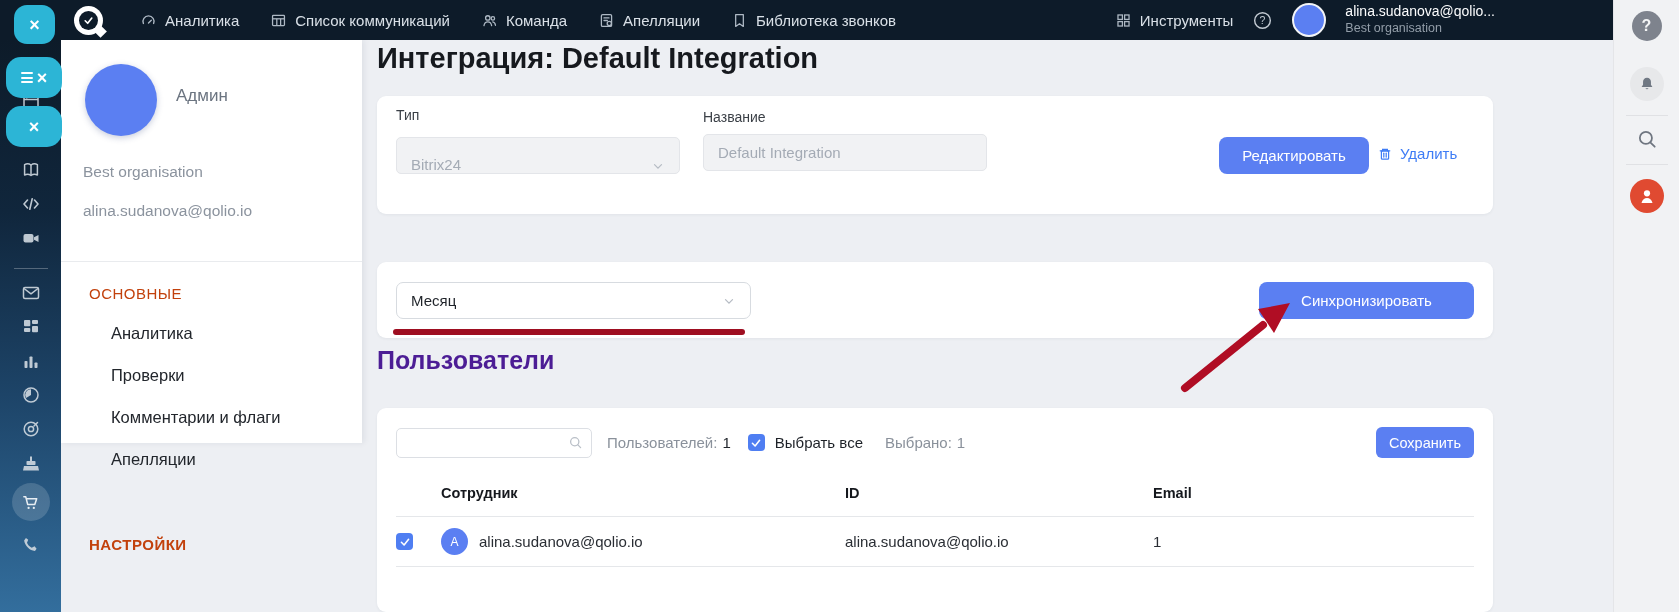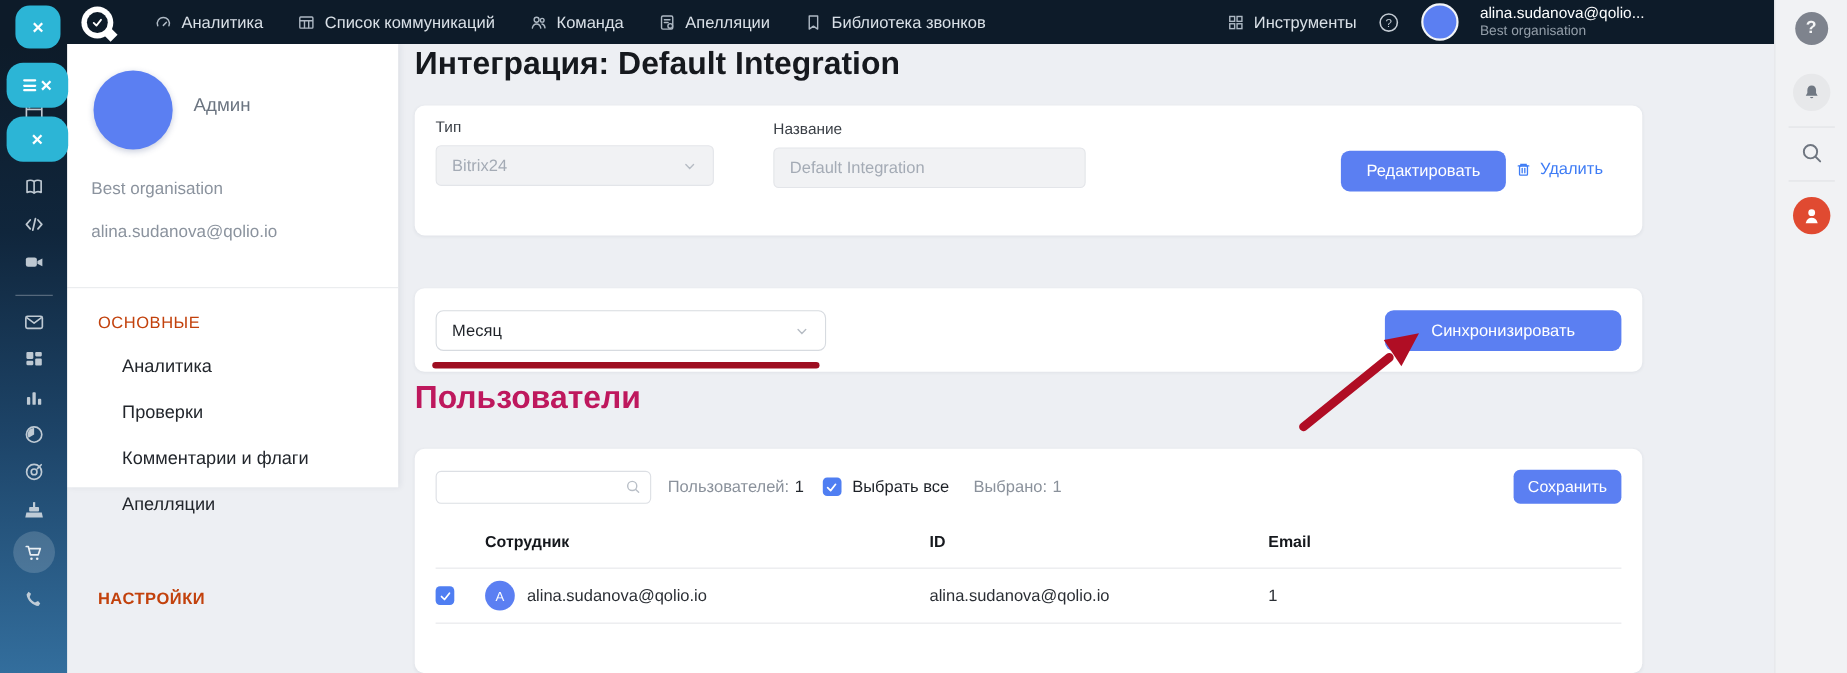--- a/index.html
+++ b/index.html
@@ -76,36 +76,36 @@
   .card1 { left:15px; top:56px;  width:1116px; height:118px; }
   .card2 { left:15px; top:222px; width:1116px; height:76px; }
   .card3 { left:15px; top:368px; width:1116px; height:204px; }
 
   .fld-label { font-size:14px; color:#3a3f46; }
   .input-dis { background:#f1f2f4; border:1px solid #e3e5e9; border-radius:5px; height:37px;
                display:flex; align-items:center; padding:0 14px; font-size:15px; color:#a4abb5; }
   .sel-chevron { margin-left:auto; color:#b6bcc4; display:flex; }
 
   .c1-type { position:absolute; left:19px; top:11px; }
-  .c1-type .input-dis { width:253px; margin-top:9px; }
+  .c1-type .input-dis { width:284px; margin-top:14px;align-items:flex-end; }
   .c1-name { position:absolute; left:326px; top:13px; }
   .c1-name .input-dis { width:284px; margin-top:9px; }
   .btn { border:none; cursor:pointer; font-family:inherit; }
   .btn-primary { background:#5b7ff2; color:#fff; border-radius:8px; font-size:15px; }
   .c1-edit { position:absolute; left:842px; top:41px; width:150px; height:37px; }
   .c1-delete { position:absolute; left:1000px; top:49px; display:flex; align-items:center; gap:7px;
                color:#3e7cf5; font-size:15px; background:none; }
 
   .c2-select { position:absolute; left:19px; top:20px; width:355px; height:37px; background:#fff;
                border:1px solid #d7dbe0; border-radius:7px; display:flex; align-items:center;
                padding:0 14px; font-size:15px; color:#1f2329; cursor:pointer; }
   .c2-sync { position:absolute; left:882px; top:20px; width:215px; height:37px; }
   .c2-progress { position:absolute; left:16px; top:67px; width:352px; height:6px; background:#9e0e21; border-radius:3px; }
 
-  .users-title { position:absolute; left:15px; top:306px; font-size:29px; font-weight:700; color:#be185d; }
+  .users-title { position:absolute; left:15px; top:306px; font-size:25px; font-weight:700; color:#4c1d95; }
 
   .c3-controls { position:absolute; left:19px; right:19px; top:19px; height:31px; display:flex; align-items:center; }
   .search-box { width:196px; height:30px; border:1px solid #dcdfe4; border-radius:5px; background:#fff;
                 display:flex; align-items:center; padding:0 8px 0 10px; }
   .search-box input { border:none; outline:none; flex:1; min-width:0; font-size:14px; font-family:inherit; background:transparent; }
   .search-box .mag { color:#b9bfc7; display:flex; }
   .cnt-label { margin-left:15px; font-size:15px; color:#8a919b; }
   .cnt-val { margin-left:5px; font-size:15px; color:#23272d; }
   .checkbox { width:17px; height:17px; border-radius:4px; background:#4f7ef2; display:flex; align-items:center;
               justify-content:center; cursor:pointer; flex:0 0 auto; }

